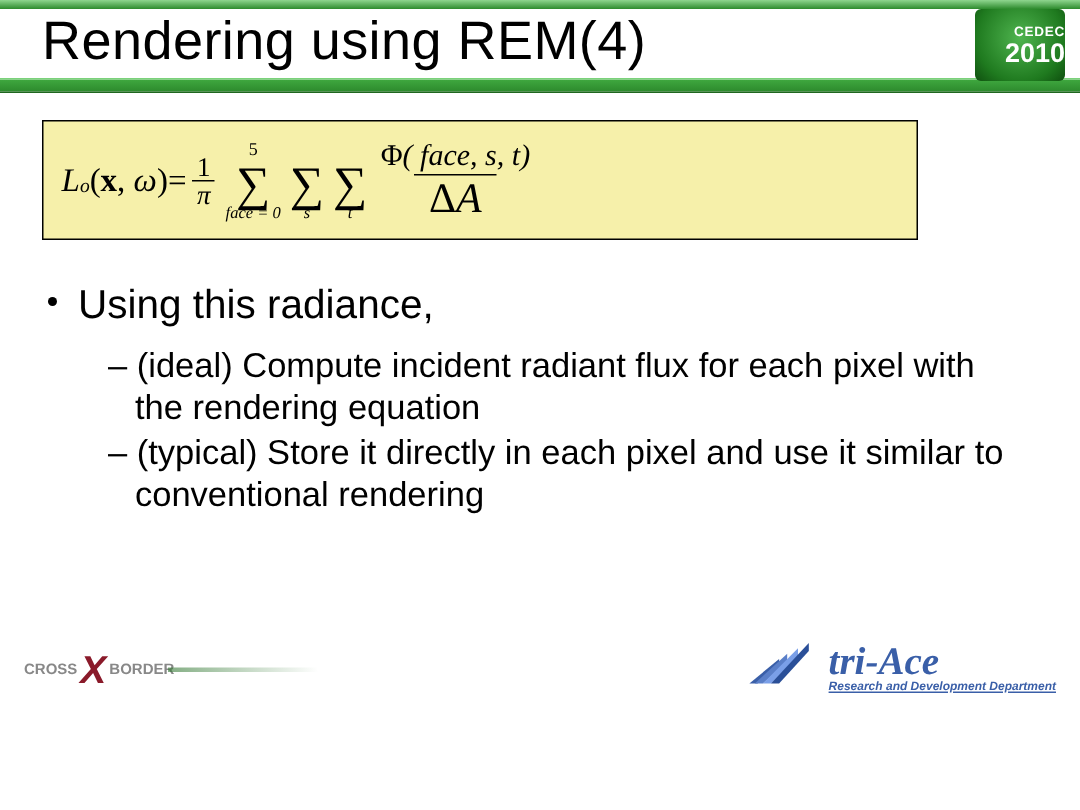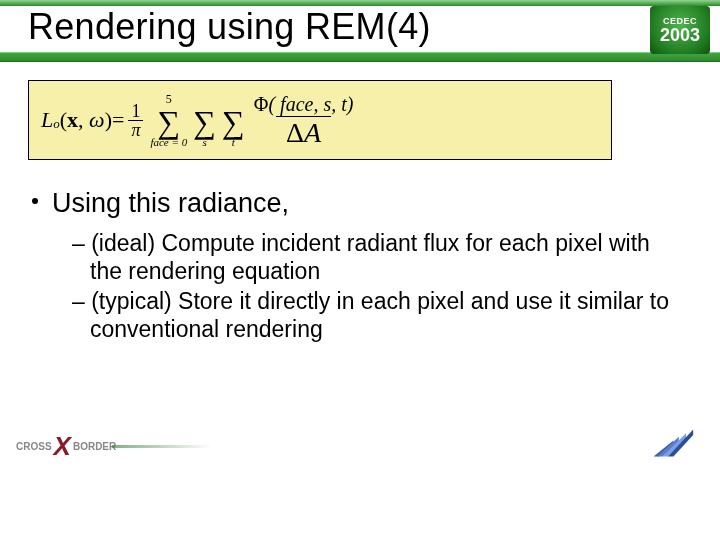--- a/index.html
+++ b/index.html
@@ -6,21 +6,21 @@
   html, body { width: 720px; height: 540px; overflow: hidden; font-family: Arial, Helvetica, sans-serif; background: #fff; }
   .slide { width: 720px; height: 476px; position: relative; background: #fff; }
 
   
   .header { position: relative; height: 70px; }
   .title-text { position: absolute; left: 28px; top: 6px; font-size: 36px; color: #000; letter-spacing: 0.3px; }
   .header-bar { position: absolute; left: 0; top: 52px; width: 720px; height: 10px; background: linear-gradient(#3fa83f, #2d8a2d); border-top: 1px solid #7bd27b; border-bottom: 1px solid #1f661f; }
   .header-top-strip { position: absolute; left: 0; top: 0; width: 720px; height: 6px; background: linear-gradient(#8fd68f, #2d8a2d); }
 
   
-  .cedec-badge { position: absolute; right: 10px; top: 6px; width: 60px; height: 48px; background: radial-gradient(circle at 50% 40%, #4fb44f 0%, #1f7a1f 70%, #0f4f0f 100%); border-radius: 4px; display: flex; flex-direction: column; align-items: center; justify-content: center; color: #fff; font-weight: bold; }
+  .cedec-badge { position: absolute; right: 10px; top: 6px; width: 60px; height: 48px; background: radial-gradient(circle at 50% 40%, #4fb44f 0%, #1f7a1f 70%, #0f4f0f 100%); border-radius: 4px; display: flex; flex-direction: column; align-items: flex-end; justify-content: center; color: #fff; font-weight: bold; }
   .cedec-line1 { font-size: 9px; letter-spacing: 0.5px; }
   .cedec-line2 { font-size: 18px; line-height: 18px; }
 
   
   .formula-wrap { position: absolute; left: 28px; top: 80px; width: 584px; height: 80px; background: #f6f0aa; border: 1.5px solid #000; display: flex; align-items: center; padding-left: 12px; }
   .formula { font-family: "Times New Roman", serif; font-style: italic; color: #000; display: flex; align-items: center; white-space: nowrap; }
   .sub { font-size: 13px; font-style: italic; vertical-align: sub; position: relative; top: 4px; }
   .sym { font-style: normal; }
   .fmain { font-size: 22px; }
   .frac { display: inline-flex; flex-direction: column; align-items: center; font-size: 18px; margin: 0 4px; line-height: 1; }
@@ -56,21 +56,21 @@
 <body>
 
 <div class="slide">
 
   <div class="header">
     <div class="header-top-strip"></div>
     <div class="title-text">Rendering using REM(4)</div>
     <div class="header-bar"></div>
     <div class="cedec-badge">
       <div class="cedec-line1">CEDEC</div>
-      <div class="cedec-line2">2003</div>
+      <div class="cedec-line2">2010</div>
     </div>
   </div>
 
   <div class="formula-wrap">
     <div class="formula fmain">
       <span>L</span>
         <span class="sub">o</span>
       <span class="sym">(<b style="font-style:normal;font-weight:bold">x</b>,&nbsp;<span style="font-style:italic">ω</span>)</span>
       <span class="sym"> = </span>
       <span class="frac">
@@ -117,15 +117,19 @@
 
   <div class="footer-right">
     <span class="tri-logo-arrows">
       <svg viewBox="0 0 60 40">
         <polygon points="4,34 26,16 26,22 10,34" fill="#3a5fa8"></polygon>
         <polygon points="8,34 32,12 32,18 14,34" fill="#5a7fc8"></polygon>
         <polygon points="14,34 40,8 40,14 20,34" fill="#7a9fe8"></polygon>
         <polygon points="20,34 48,4 48,10 26,34" fill="#2a4f98"></polygon>
       </svg>
     </span>
+    <span class="tri-logo-text">
+      <span class="tri-logo-main">tri-Ace</span>
+      <span class="tri-logo-sub">Research and Development Department</span>
+    </span>
   </div>
 
 </div>
 
 </body></html>

